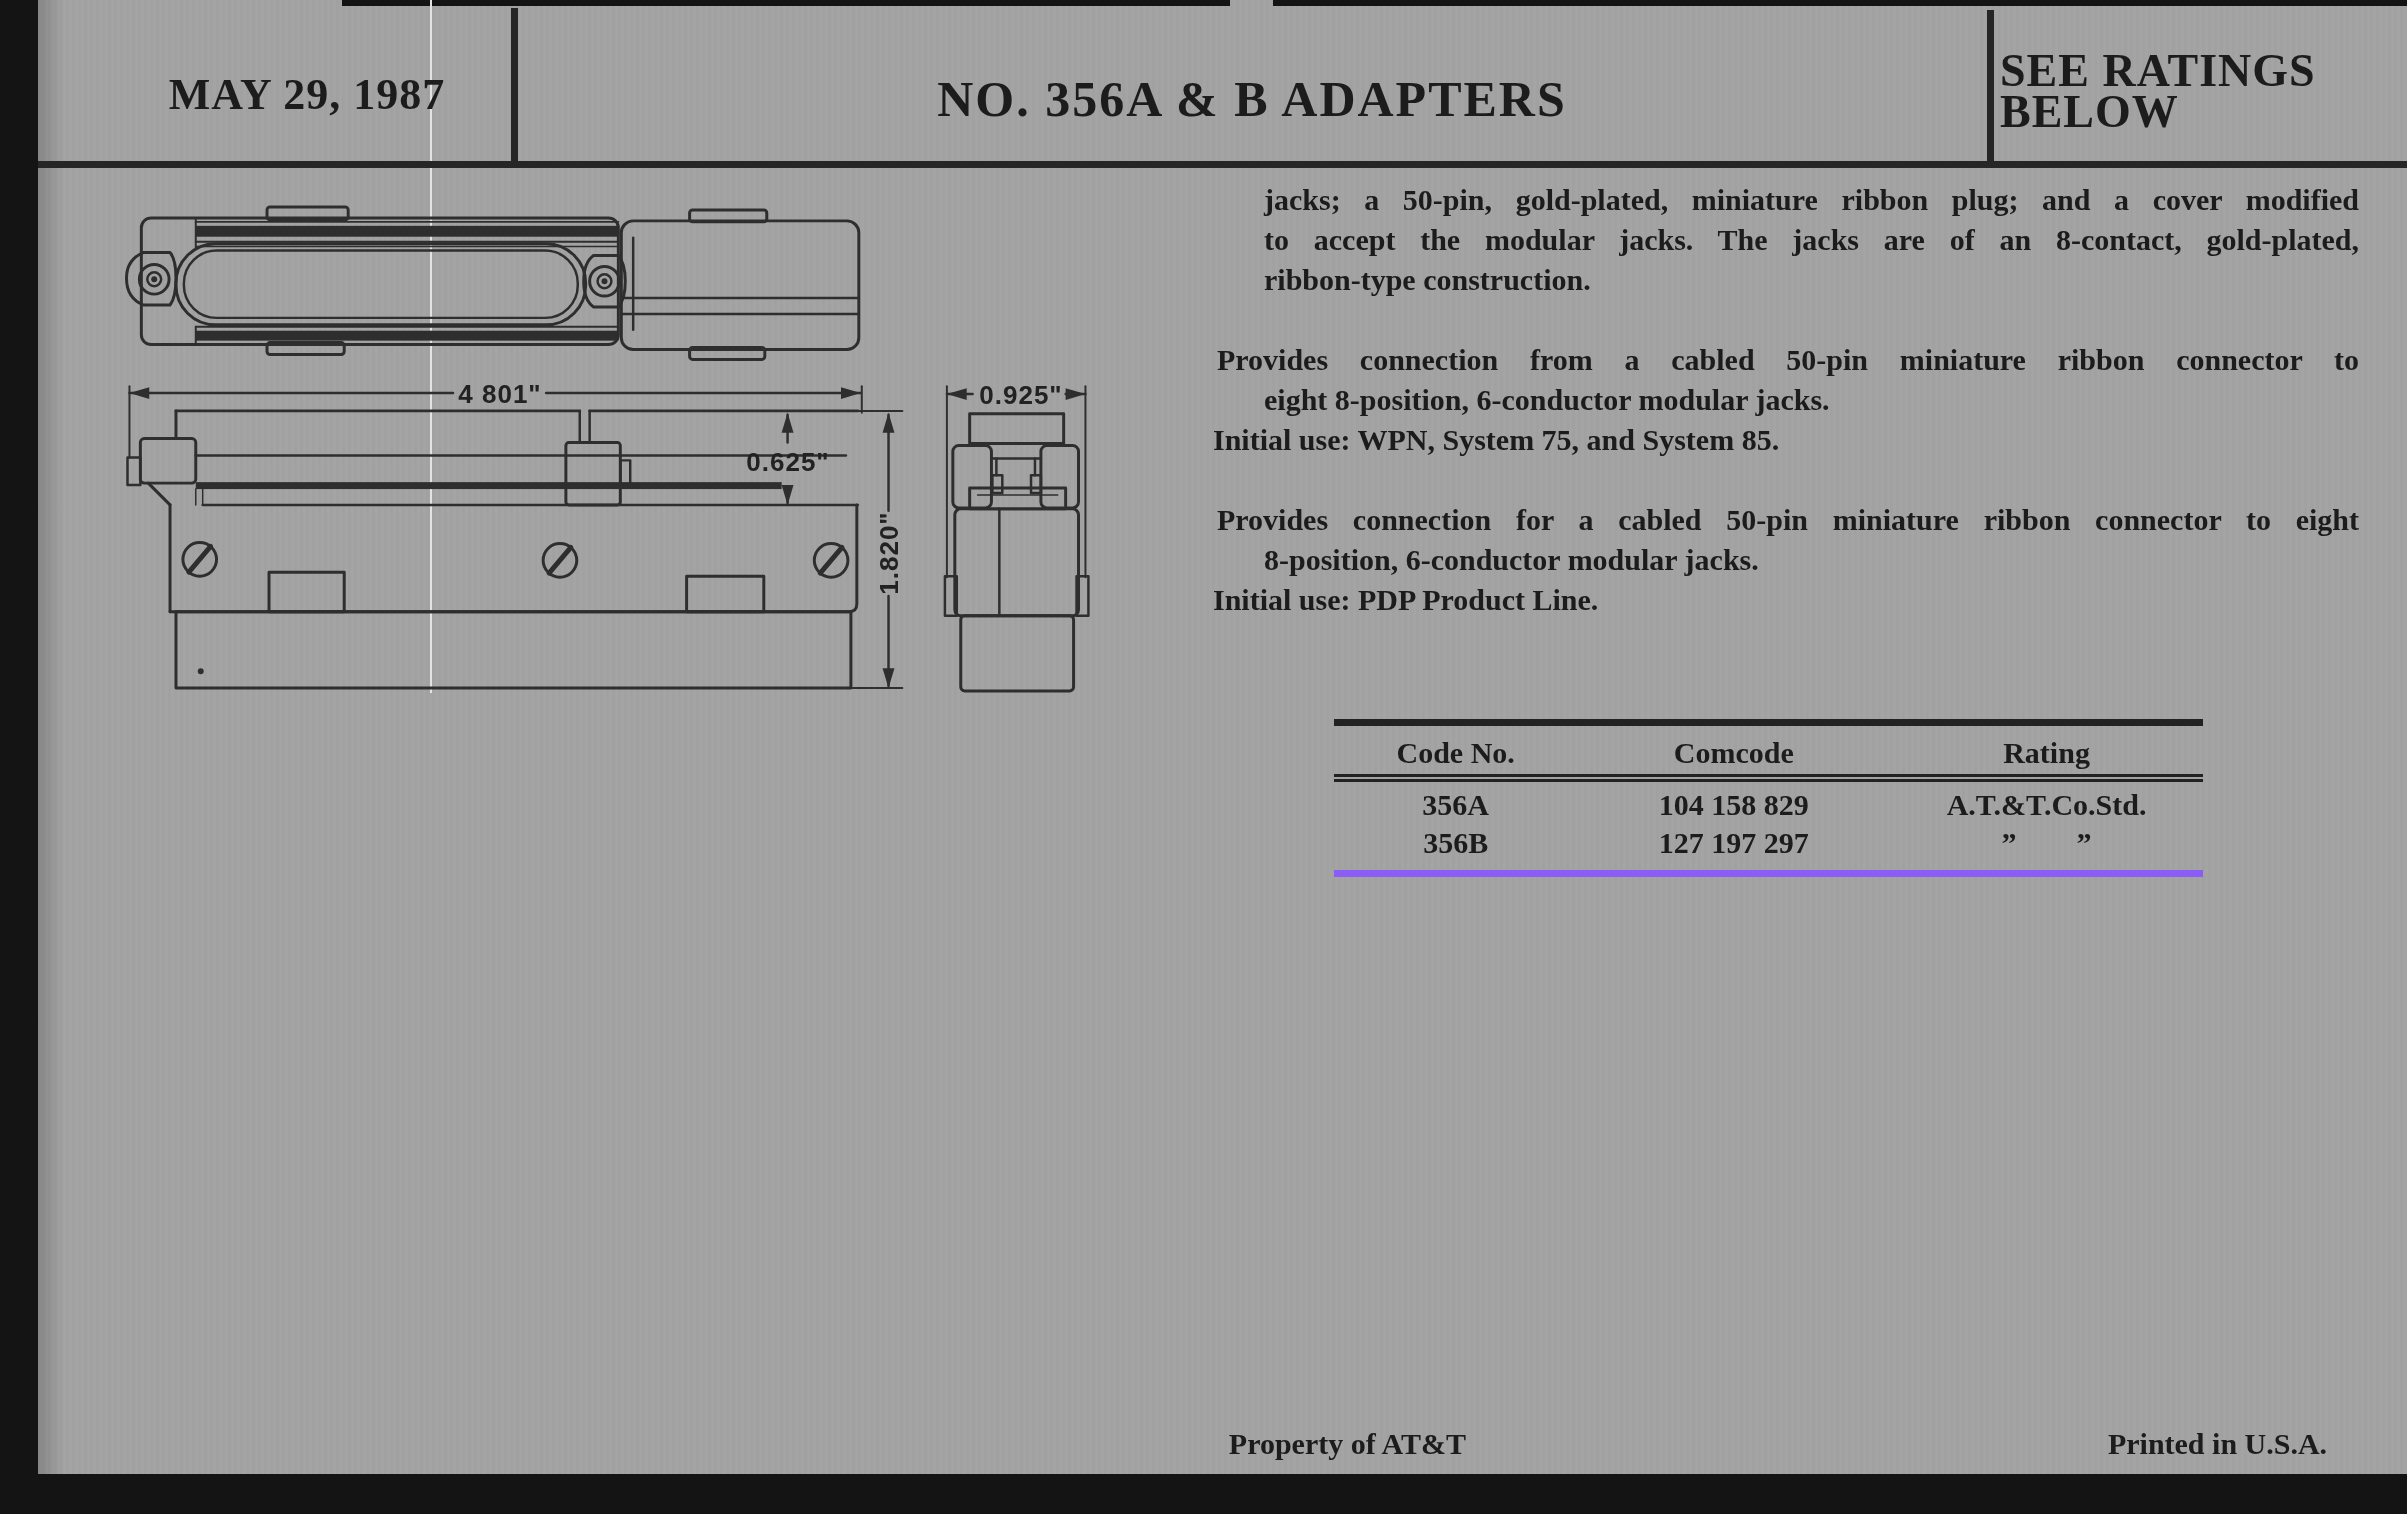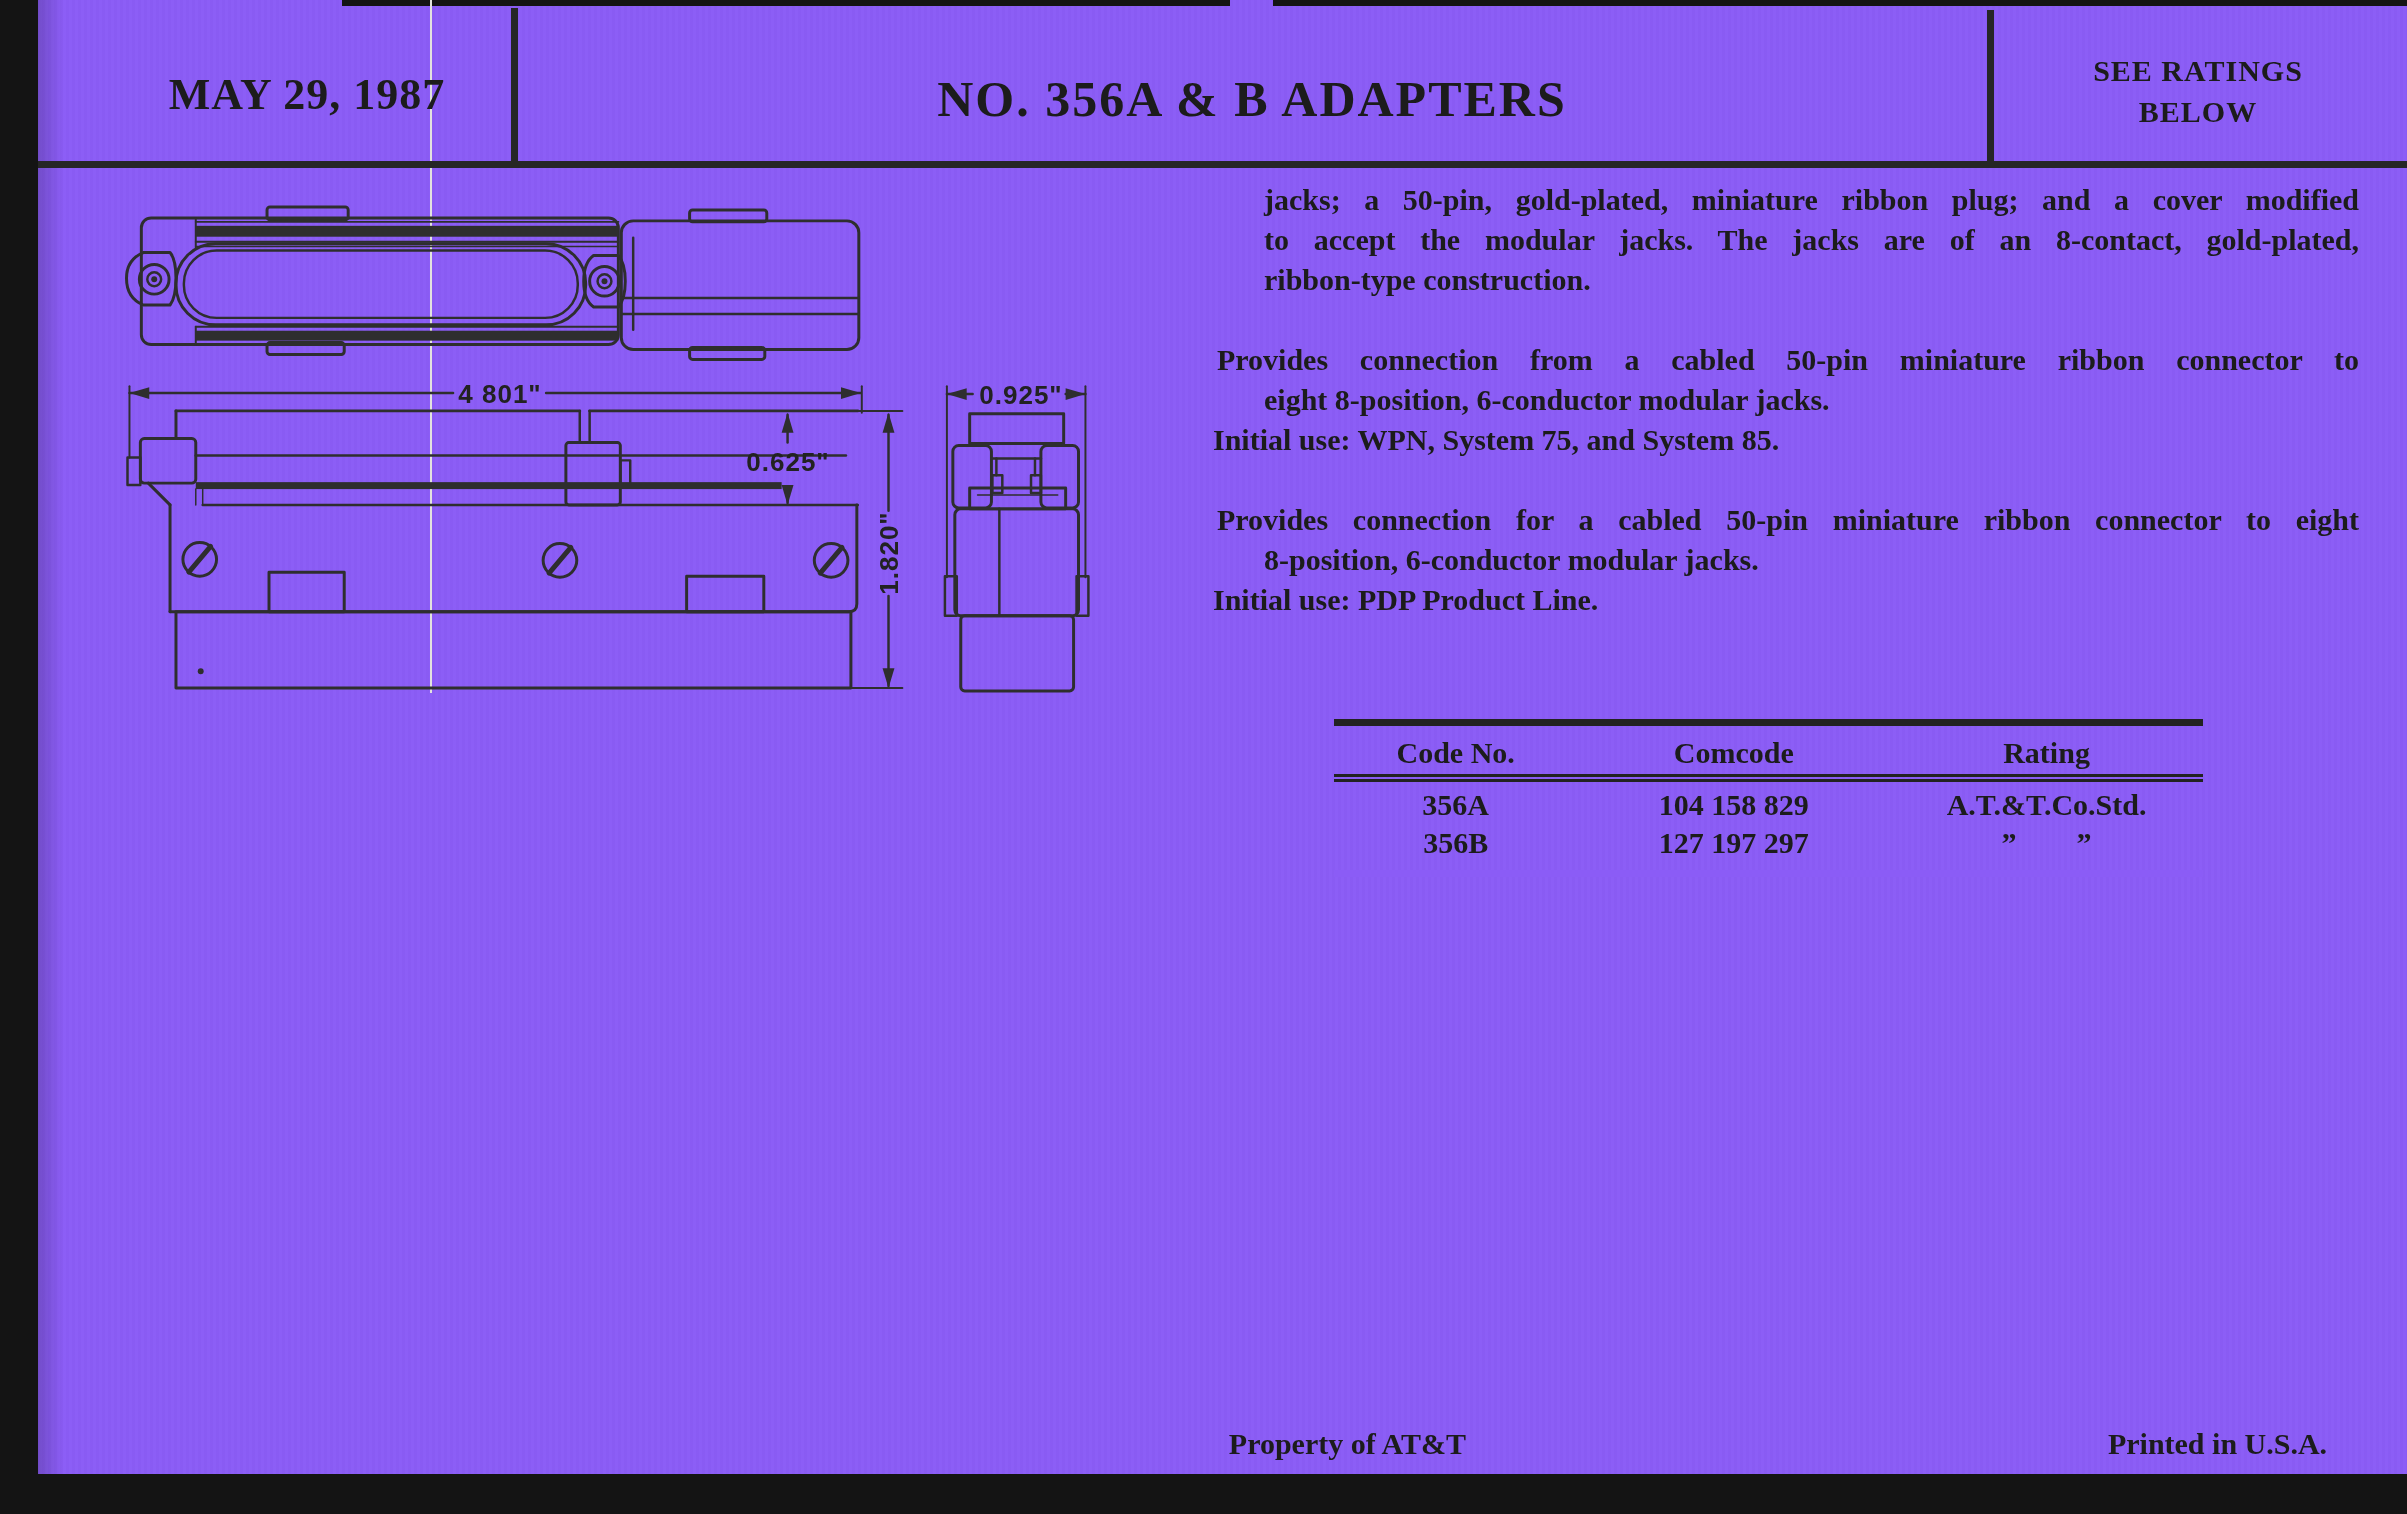--- a/index.html
+++ b/index.html
@@ -1,16 +1,16 @@
 <!DOCTYPE html>
 <html><head>
 <meta charset="utf-8">
 <style>
   html,body{margin:0;padding:0;background:#888;}
-  #page{position:relative;width:2408px;height:1515px;background:#8b5cf6;overflow:hidden;
+  #page{position:relative;width:2408px;height:1515px;background:#a3a3a3;overflow:hidden;
         font-family:"Liberation Serif",serif;color:#1c1c1c;}
   
   #page::before{content:"";position:absolute;inset:0;pointer-events:none;
     background:repeating-linear-gradient(90deg,rgba(0,0,0,0.012) 0 3px,rgba(255,255,255,0.012) 3px 6px);}
   .abs{position:absolute;}
   
   .edge{background:#141414;}
   #edge-left{left:0;top:0;width:38px;height:1515px;}
   #edge-left-shadow{left:38px;top:0;width:26px;height:1515px;
      background:linear-gradient(90deg,rgba(0,0,0,.18),rgba(0,0,0,0));}
@@ -21,22 +21,22 @@
   
   .rule-h{background:#262626;}
   .rule-v{background:#262626;}
   #hdr-rule{left:38px;top:161px;width:2370px;height:7px;}
   #hdr-div1{left:511px;top:8px;width:7px;height:156px;}
   #hdr-div2{left:1987px;top:10px;width:7px;height:154px;}
   #hdr-date{left:89px;top:69px;width:436px;text-align:center;
     font-size:44px;font-weight:700;letter-spacing:1px;}
   #hdr-title{left:762px;top:70px;width:980px;text-align:center;
     font-size:50px;font-weight:700;letter-spacing:2px;}
-  #hdr-ratings{left:2000px;top:50px;width:396px;text-align:center;
-    font-size:30px;line-height:41px;font-weight:700;letter-spacing:1px;}
+  #hdr-ratings{left:2000px;top:50px;width:396px;text-align:left;
+    font-size:46px;line-height:41px;font-weight:700;letter-spacing:1px;}
   
   #desc{left:1171px;top:180px;width:1188px;font-size:30px;font-weight:700;}
   .ln{display:block;height:40px;line-height:40px;overflow:hidden;white-space:nowrap;}
   .ln.just{white-space:normal;text-align:justify;}
   .ln.just::after{content:"";display:inline-block;width:100%;height:0;}
   .i0{padding-left:0;}  .i3{padding-left:3px;}
   .i42{padding-left:42px;} .i46{padding-left:46px;margin-top:40px;} .i94{padding-left:93px;}
   
   #rt{left:1334px;top:719px;width:869px;border-top:7px solid #222;border-bottom:7px solid #8b5cf6;
       font-size:30px;font-weight:700;}

